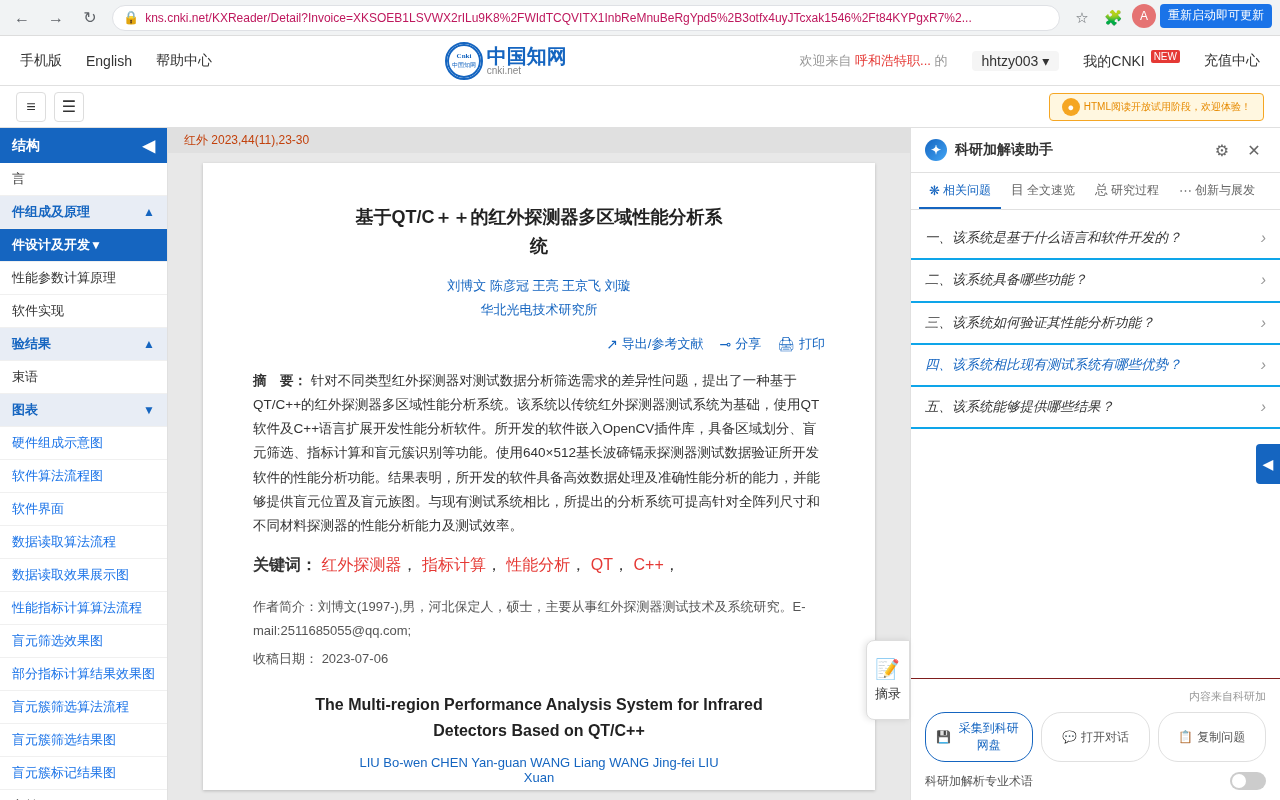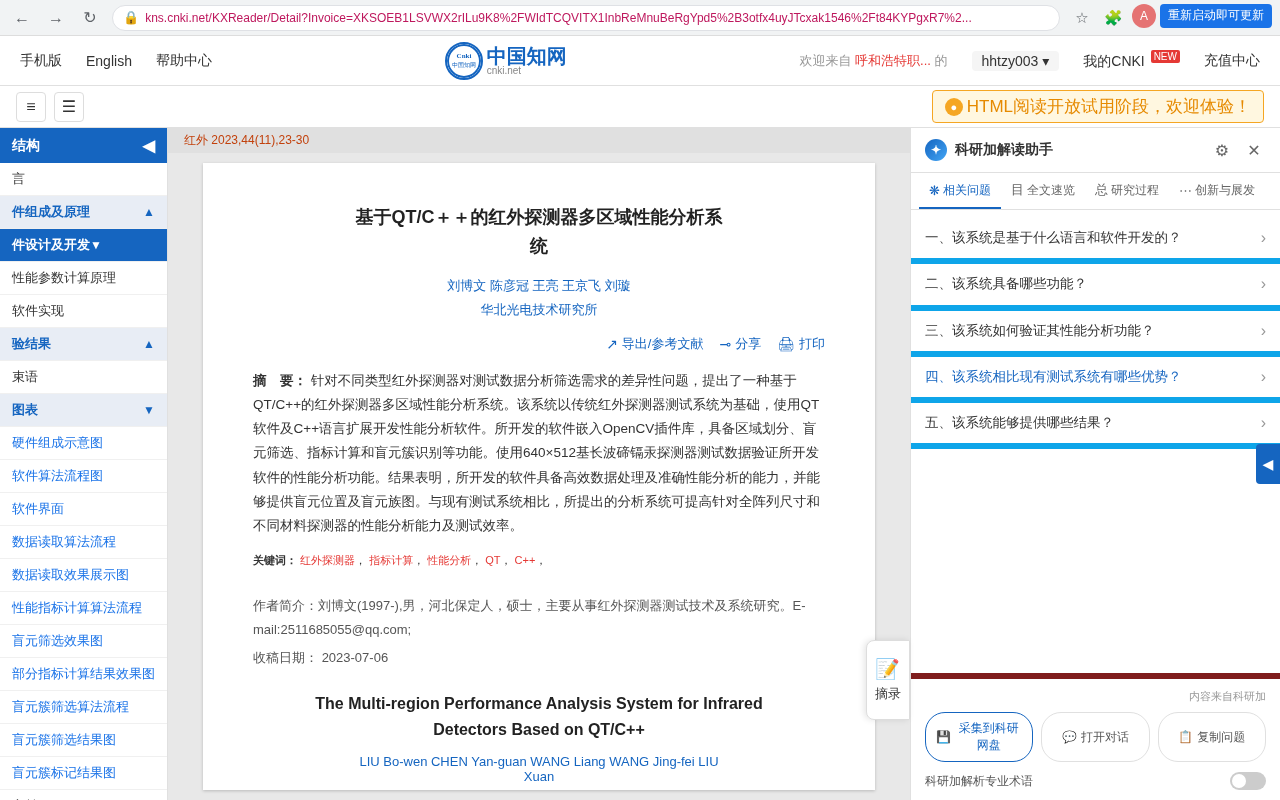--- a/index.html
+++ b/index.html
@@ -185,23 +185,23 @@
     .paper-action-item { cursor: pointer; display: flex; align-items: center; gap: 4px; }
     .paper-action-icon { font-size: 14px; }
     .abstract-section {
       font-size: 13.5px;
       line-height: 1.8;
       color: #333;
       margin-bottom: 12px;
     }
     .abstract-label { font-weight: bold; }
     .keywords-section {
-      font-size: 11px;
+      font-size: 16px;
       color: #333;
-      margin-bottom: 24px;
+      margin-bottom: 16px;
       line-height: 1.8;
     }
     .keyword-label { font-weight: bold; }
     .keyword-link { color: #e53935; cursor: pointer; }
     .author-info {
       font-size: 13px;
       color: #555;
       line-height: 1.8;
       margin-bottom: 8px;
     }
@@ -271,33 +271,34 @@
     }
     .ai-tab.active {
       color: #1565c0;
       border-bottom: 2px solid #1565c0;
     }
     .ai-tab-icon { font-size: 13px; }
 
     .ai-content { flex: 1; overflow-y: auto; padding: 8px 0; }
     .ai-question {
       padding: 10px 14px;
-      border-bottom: 6px solid #0ea5e9;
+      border-bottom: 2px solid #0ea5e9;
       display: flex;
       align-items: center;
       justify-content: space-between;
       cursor: pointer;
+      font-style: italic;
     }
     .ai-question-text { font-size: 13.5px; color: #333; flex: 1; line-height: 1.5; }
     .ai-question-chevron { color: #999; font-size: 16px; flex-shrink: 0; }
     .ai-question.active-q .ai-question-text { color: #1565c0; }
 
     .ai-footer {
       padding: 10px 14px;
-      border-top: 6px solid #7f1d1d;
+      border-top: 1px solid #7f1d1d;
     }
     .ai-footer-note { font-size: 11px; color: #999; text-align: right; margin-bottom: 8px; }
     .ai-footer-buttons { display: flex; gap: 8px; margin-bottom: 10px; }
     .ai-footer-btn {
       flex: 1;
       padding: 7px 10px;
       border-radius: 20px;
       border: 1px solid #e0e0e0;
       background: #fff;
       font-size: 12px;
@@ -447,21 +448,21 @@
 </div>
 
 <div class="toolbar-bar">
   <div class="toolbar-left">
     <button class="toolbar-icon-btn">≡</button>
     <button class="toolbar-icon-btn">☰</button>
   </div>
   <div class="toolbar-spacer"></div>
   <div class="html-notice">
     <span class="orange-circle">●</span>
-    <span style="font-size:17px;color:#e68a00;">HTML阅读开放试用阶段，欢迎体验！</span>
+    <span style="font-size:10px;color:#e68a00;">HTML阅读开放试用阶段，欢迎体验！</span>
   </div>
 </div>
 
 <div class="main-layout">
 
   <div class="sidebar" style="position:relative;">
     <div class="sidebar-header">
       <span>结构</span>
       <span class="sidebar-toggle">◀</span>
     </div>

